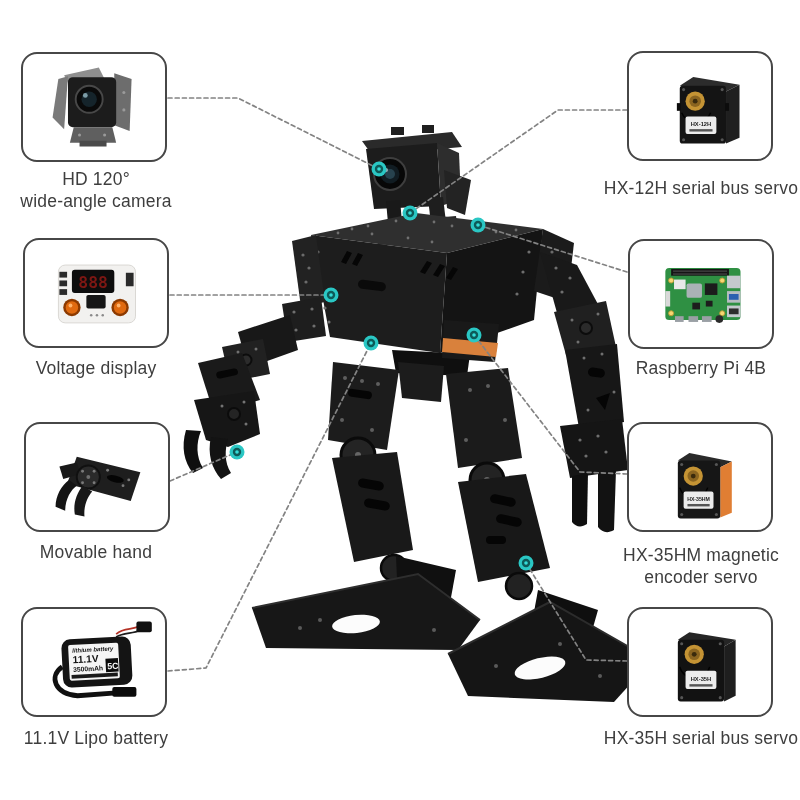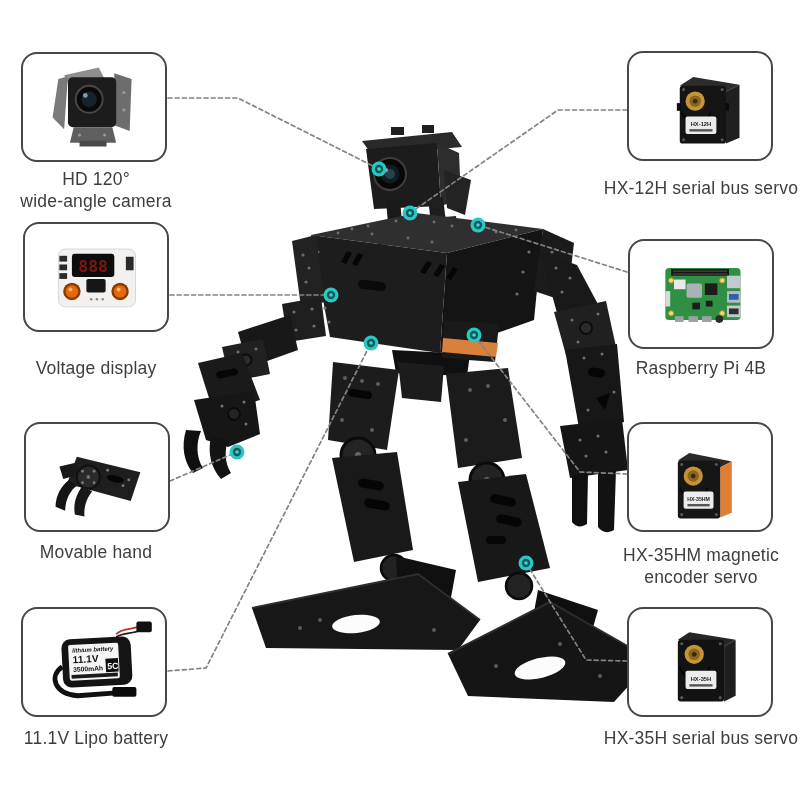--- a/index.html
+++ b/index.html
@@ -273,21 +273,21 @@
           <circle cx="58" cy="84" r="1.6"></circle>
           <circle cx="84" cy="84" r="1.6"></circle>
           <circle cx="104" cy="40" r="1.6"></circle>
           <circle cx="104" cy="58" r="1.6"></circle>
         </g>
   </svg>
 </div>
 <div class="caption" style="left:-29px;top:168px">HD 120°
 wide-angle camera</div>
 
-<div class="card" style="left:23px;top:222px">
+<div class="card" style="left:23px;top:238px">
   <svg viewBox="0 0 146 110">
     <rect x="34" y="26" width="80" height="60" rx="7" fill="#f2f1ef" stroke="#d8d6d2"></rect>
     <rect x="35" y="33" width="8" height="6" fill="#2a2a2a"></rect>
     <rect x="35" y="42" width="8" height="6" fill="#2a2a2a"></rect>
     <rect x="35" y="51" width="8" height="6" fill="#2a2a2a"></rect>
     <rect x="104" y="34" width="8" height="14" fill="#2a2a2a"></rect>
     <rect x="48" y="31" width="44" height="24" rx="3" fill="#0d0d0d"></rect>
     <text x="70" y="50" text-anchor="middle" font-family="DejaVu Sans Mono, monospace" font-weight="bold" font-size="17" fill="#7e1713">888</text>
     <rect x="63" y="57" width="20" height="14" rx="2" fill="#161616"></rect>
     <circle cx="48" cy="70" r="9" fill="#8c3a00"></circle>

